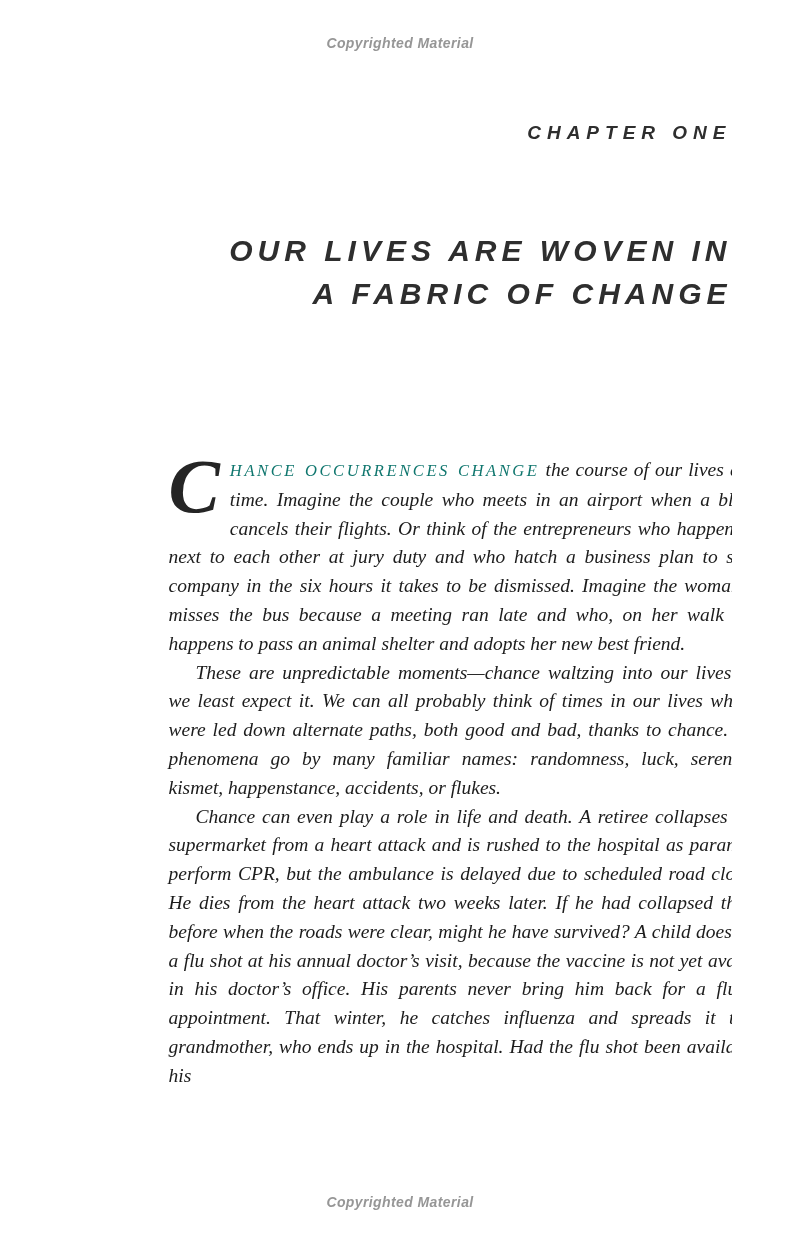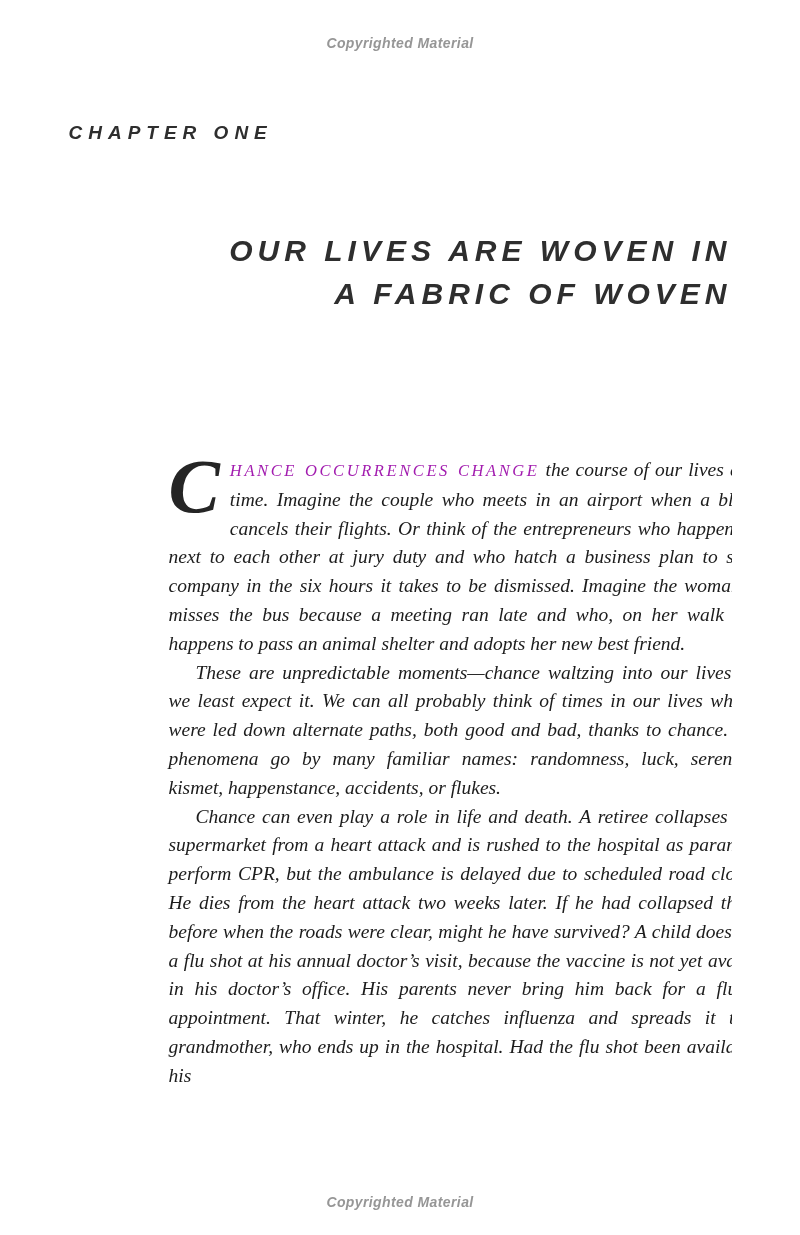--- a/index.html
+++ b/index.html
@@ -29,21 +29,21 @@
     color: #969696;
   }
   .copyright.top { top: 27px; }
   .copyright.bottom { top: 1186px; }
 
   .chapter-label {
     position: absolute;
     top: 114px;
     left: 0;
     width: 100%;
-    text-align: left;
+    text-align: right;
     font-family: "Liberation Sans", sans-serif;
     font-size: 19px;
     font-weight: 700;
     letter-spacing: 6px;
     color: #2e2e2e;
   }
   .chapter-title {
     position: absolute;
     top: 221px;
     left: 0;
@@ -77,35 +77,35 @@
     font-family: "Liberation Serif", serif;
     font-weight: 700;
     font-size: 77px;
     line-height: 57px;
     padding: 2px 10px 0 0;
     color: #252525;
   }
   .lead-smallcaps {
     font-size: 16.5px;
     letter-spacing: 2.6px;
-    color: #a21caf;
+    color: #0f766e;
   }
 </style>
 </head>
 <body>
 
 <div class="page">
 
   <div class="copyright top">Copyrighted Material</div>
 
   <div class="chapter-label">CHAPTER ONE</div>
 
   <div class="chapter-title">
     <div>OUR LIVES ARE WOVEN IN</div>
-    <div>A FABRIC OF WOVEN</div>
+    <div>A FABRIC OF CHANGE</div>
   </div>
 
   <div class="body-text">
     <p><span class="drop-cap">C</span><span class="lead-smallcaps">HANCE OCCURRENCES CHANGE</span><span> the course of our lives all the time. Imagine the couple who meets in an airport when a blizzard cancels their flights. Or think of the entrepreneurs who happen to sit next to each other at jury duty and who hatch a business plan to start a company in the six hours it takes to be dismissed. Imagine the woman who misses the bus because a meeting ran late and who, on her walk home, happens to pass an animal shelter and adopts her new best friend.</span></p>
     <p>These are unpredictable moments—chance waltzing into our lives when we least expect it. We can all probably think of times in our lives when we were led down alternate paths, both good and bad, thanks to chance. These phenomena go by many familiar names: randomness, luck, serendipity, kismet, happenstance, accidents, or flukes.</p>
     <p>Chance can even play a role in life and death. A retiree collapses in the supermarket from a heart attack and is rushed to the hospital as paramedics perform CPR, but the ambulance is delayed due to scheduled road closures. He dies from the heart attack two weeks later. If he had collapsed the day before when the roads were clear, might he have survived? A child doesn’t get a flu shot at his annual doctor’s visit, because the vaccine is not yet available in his doctor’s office. His parents never bring him back for a flu shot appointment. That winter, he catches influenza and spreads it to his grandmother, who ends up in the hospital. Had the flu shot been available at his</p>
   </div>
 
   <div class="copyright bottom">Copyrighted Material</div>
 

